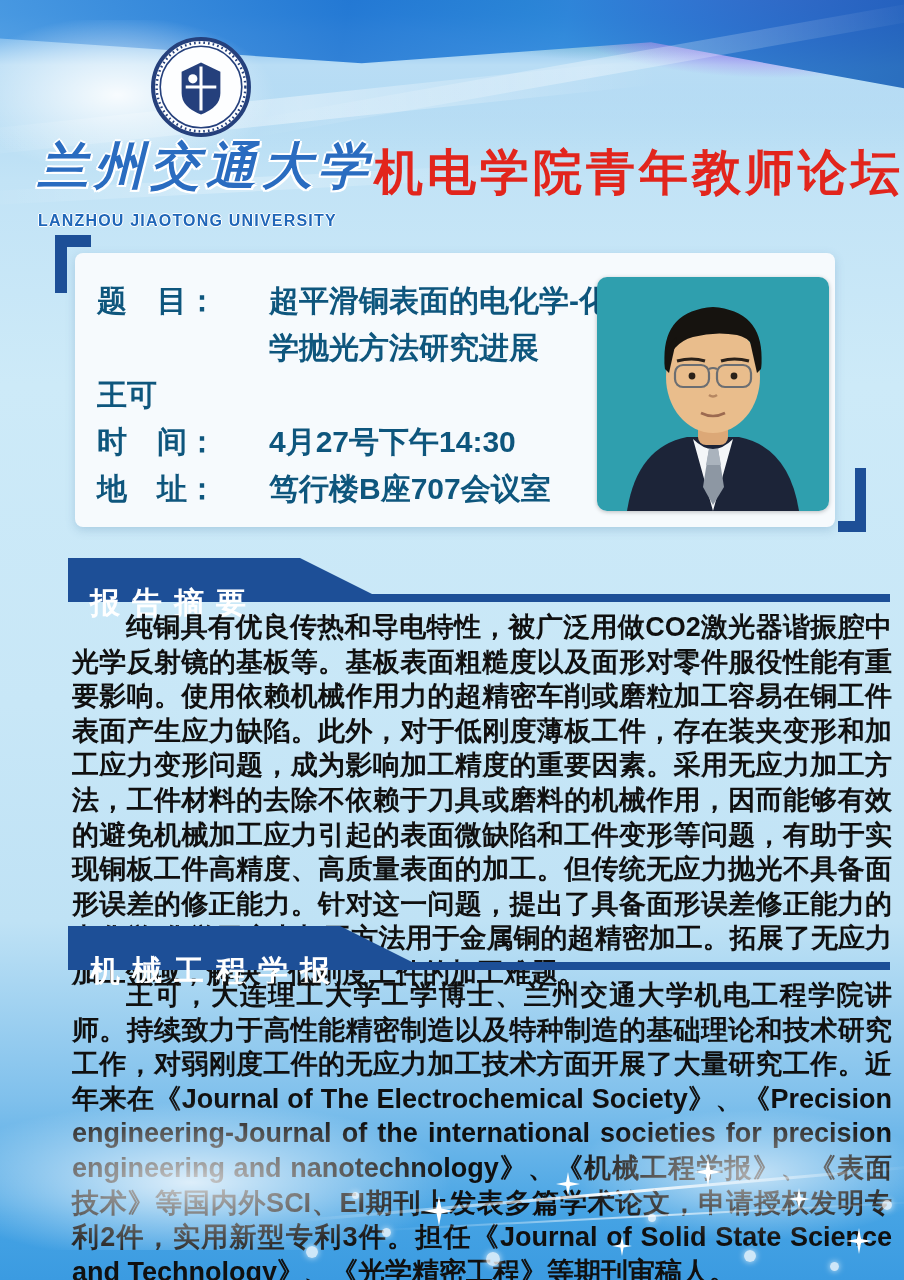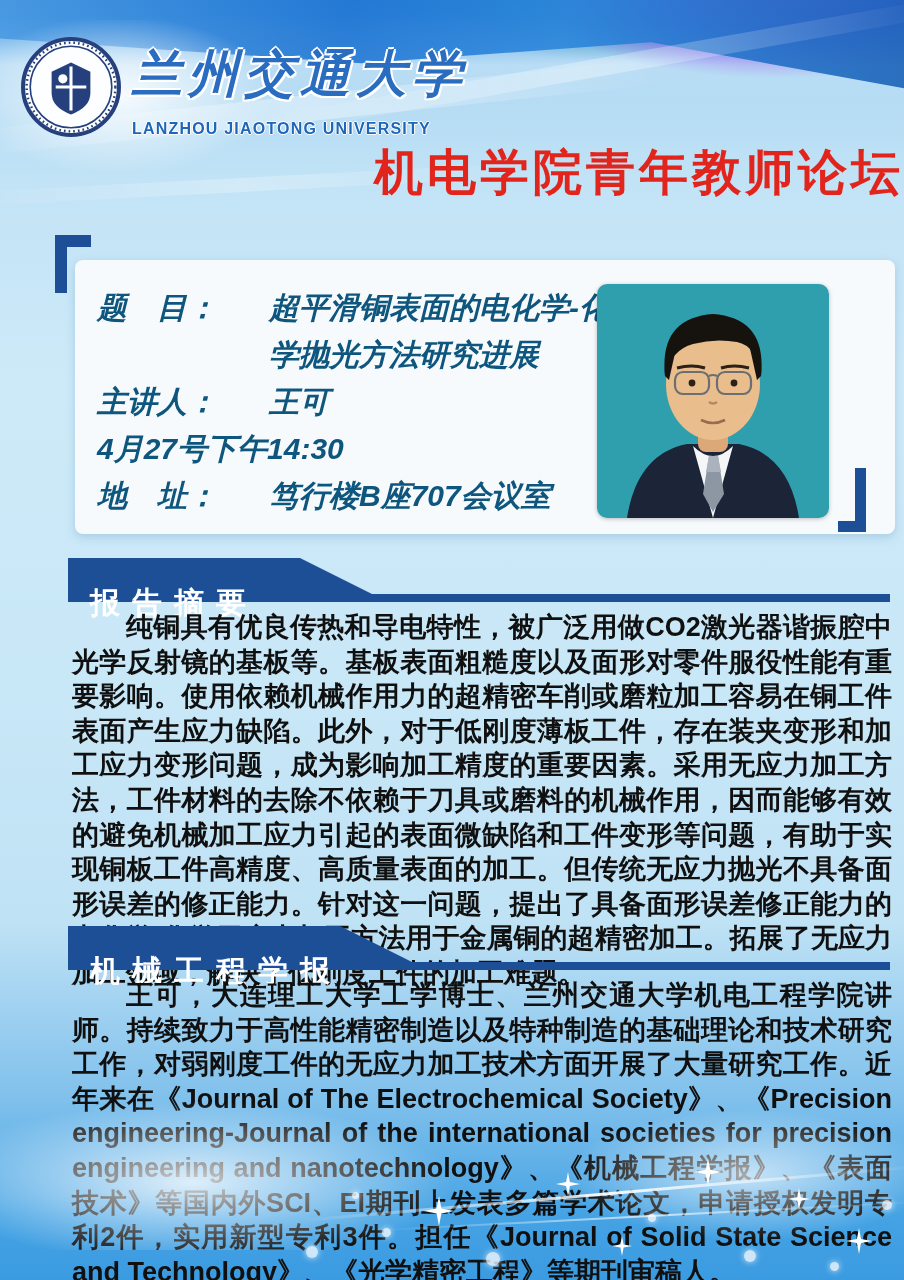--- a/index.html
+++ b/index.html
@@ -19,40 +19,40 @@
   .header-wedge { position:absolute; left:0; top:0; width:904px; height:96px;
     background:linear-gradient(100deg,#4a9ae2 0%,#2277d3 38%,#2d87dc 62%,#1b62b8 100%);
     clip-path:polygon(0 0,100% 0,100% 92%,72% 44%,40% 66%,0 40%); opacity:.9; }
   .streak { position:absolute; background:linear-gradient(90deg,rgba(255,255,255,0),rgba(255,255,255,.55),rgba(255,255,255,0)); }
   .streak.s1 { left:-60px; top:96px; width:720px; height:26px; transform:rotate(-6deg); opacity:.7; }
   .streak.s2 { left:240px; top:60px; width:700px; height:18px; transform:rotate(-10deg); opacity:.6; }
   .streak.s3 { left:-40px; top:178px; width:560px; height:14px; transform:rotate(-3deg); opacity:.5; }
   .seal-glow { position:absolute; left:0; top:20px; width:420px; height:150px;
     background:radial-gradient(50% 70% at 28% 50%, rgba(255,255,255,.9), rgba(255,255,255,0) 75%); }
   
-  .uni-logo { position:absolute; left:20px; top:36px; display:flex; align-items:flex-end; }
+  .uni-logo { position:absolute; left:28px; top:36px; display:flex; align-items:center;flex-direction:column; }
   .seal-svg { width:102px; height:102px; }
   .uni-text { margin-left:10px; }
   .uni-zh { font-size:50px; font-weight:bold; font-style:italic; letter-spacing:6px; color:#2a6cc0;
     text-shadow:-2px 0 0 #fff,2px 0 0 #fff,0 -2px 0 #fff,0 2px 0 #fff,2px 2px 0 #fff,-2px 2px 0 #fff; line-height:56px; }
   .uni-en { font-size:16px; font-weight:bold; letter-spacing:1.2px; color:#1f66b8; margin-top:18px;
     text-shadow:-1px 0 0 #fff,1px 0 0 #fff,0 -1px 0 #fff,0 1px 0 #fff; }
   .dept-logo { position:absolute; right:18px; top:44px; display:flex; align-items:center; }
   .gear-svg { width:84px; height:84px; margin-right:6px; }
   .dept-name { font-size:46px; font-weight:900; letter-spacing:3px; color:#1a5cab;
     text-shadow:-2px 0 0 #f2f9ff,2px 0 0 #f2f9ff,0 -2px 0 #f2f9ff,0 2px 0 #f2f9ff,2px 2px 0 #f2f9ff,-2px -2px 0 #f2f9ff,2px -2px 0 #f2f9ff,-2px 2px 0 #f2f9ff; }
   
   .forum-title { position:absolute; left:0; top:140px; width:904px; text-align:right;
     font-size:49px; font-weight:900; letter-spacing:4px; color:#e2251c; }
   
   .bracket { position:absolute; }
   .bracket.tl { left:55px; top:235px; width:36px; height:58px; border-left:12px solid #1d4f97; border-top:12px solid #1d4f97; }
   .bracket.br { left:838px; top:468px; width:28px; height:64px; border-right:11px solid #1d4f97; border-bottom:11px solid #1d4f97; }
-  .info-card { position:absolute; left:75px; top:260px; width:820px; height:274px;
-    background:#f6fafd; border-radius:8px; box-shadow:0 3px 10px rgba(90,140,180,.3);font-style:italic; }
+  .info-card { position:absolute; left:75px; top:253px; width:760px; height:274px;
+    background:#f6fafd; border-radius:8px; box-shadow:0 3px 10px rgba(90,140,180,.3); }
   .info-rows { position:absolute; left:22px; top:24px; width:540px; }
   .info-row { display:flex; font-size:30px; font-weight:bold; color:#0e567d; line-height:47px; }
   .info-label { width:172px; white-space:pre; }
   .info-value { width:352px; }
   .photo-frame { position:absolute; left:522px; top:24px; width:232px; height:234px;
     border-radius:10px; overflow:hidden; box-shadow:0 1px 4px rgba(0,0,0,.25); }
   
   .banner { position:absolute; left:68px; width:822px; height:48px; }
   .banner-shape { position:absolute; left:0; top:0; width:822px; height:44px; background:#1d4f97;
     clip-path:polygon(0 0,232px 0,304px 36px,822px 36px,822px 44px,0 44px); }
@@ -110,24 +110,24 @@
   <h1 class="forum-title">机电学院青年教师论坛</h1>
 
   <div class="bracket tl"></div>
   <div class="info-card">
     <div class="info-rows">
       <div class="info-row">
         <span class="info-label">题　目：</span>
         <span class="info-value">超平滑铜表面的电化学-化学抛光方法研究进展</span>
       </div>
       <div class="info-row">
-        <span class="info-label">主讲人：</span>
         <span class="info-value">王可</span>
       </div>
       <div class="info-row">
+        <span class="info-label">时　间：</span>
         <span class="info-value">4月27号下午14:30</span>
       </div>
       <div class="info-row">
         <span class="info-label">地　址：</span>
         <span class="info-value">笃行楼B座707会议室</span>
       </div>
     </div>
     <div class="photo-frame">
       <svg viewBox="0 0 232 234" width="232" height="234">
         <rect x="0" y="0" width="232" height="234" fill="#2f9fae"></rect>

